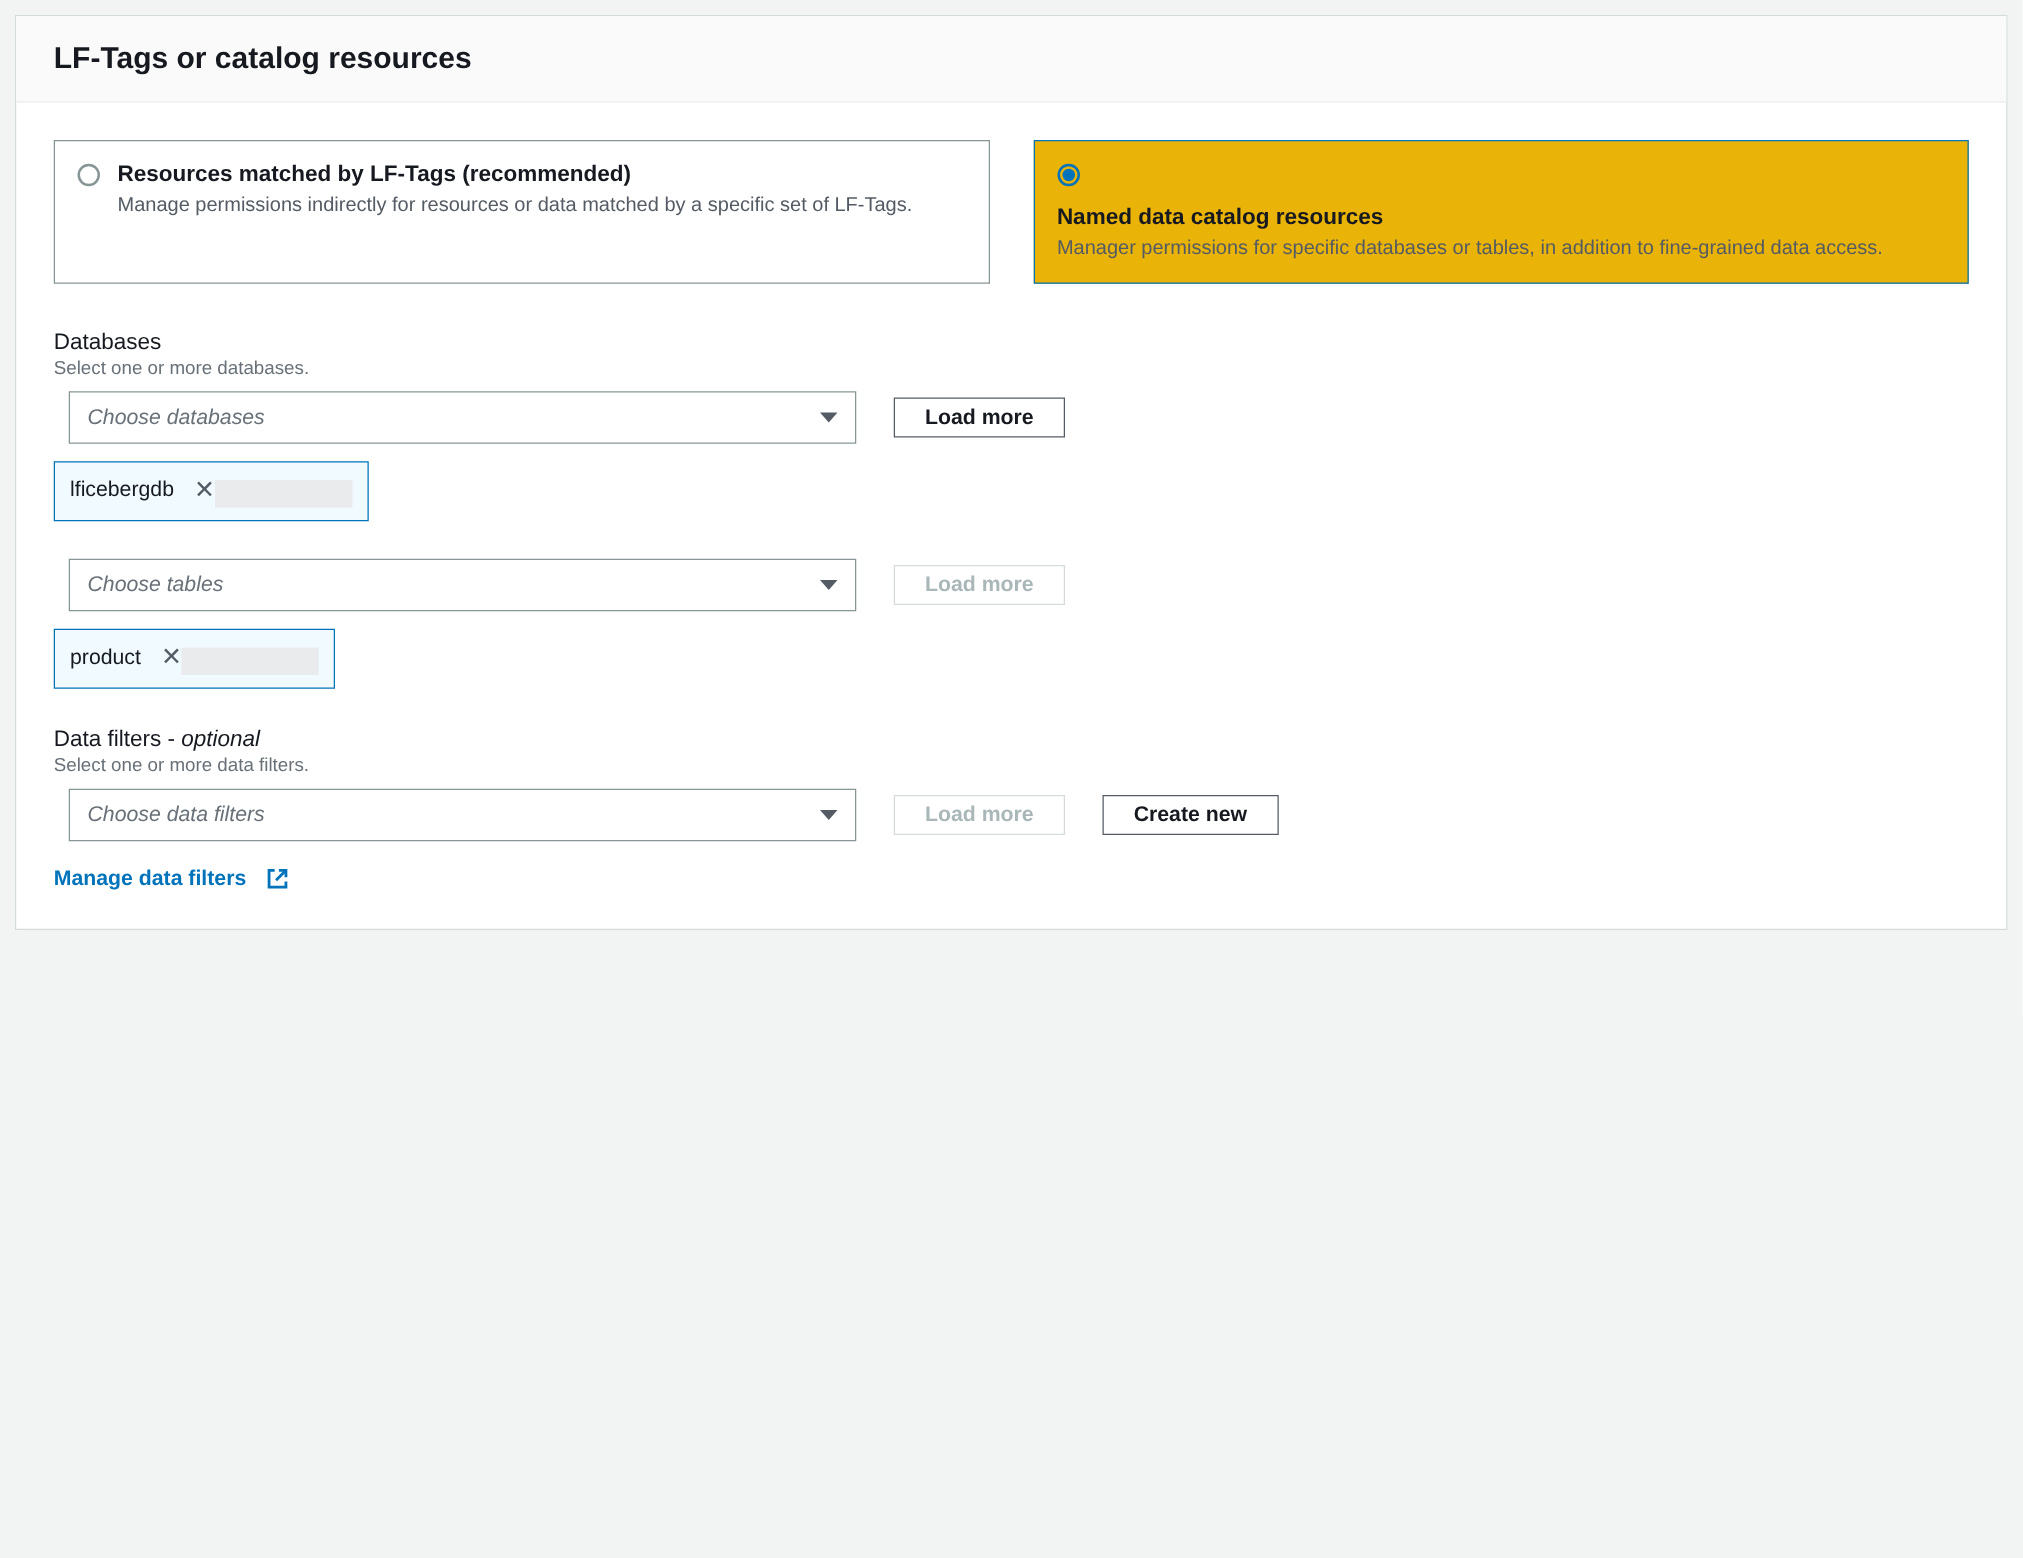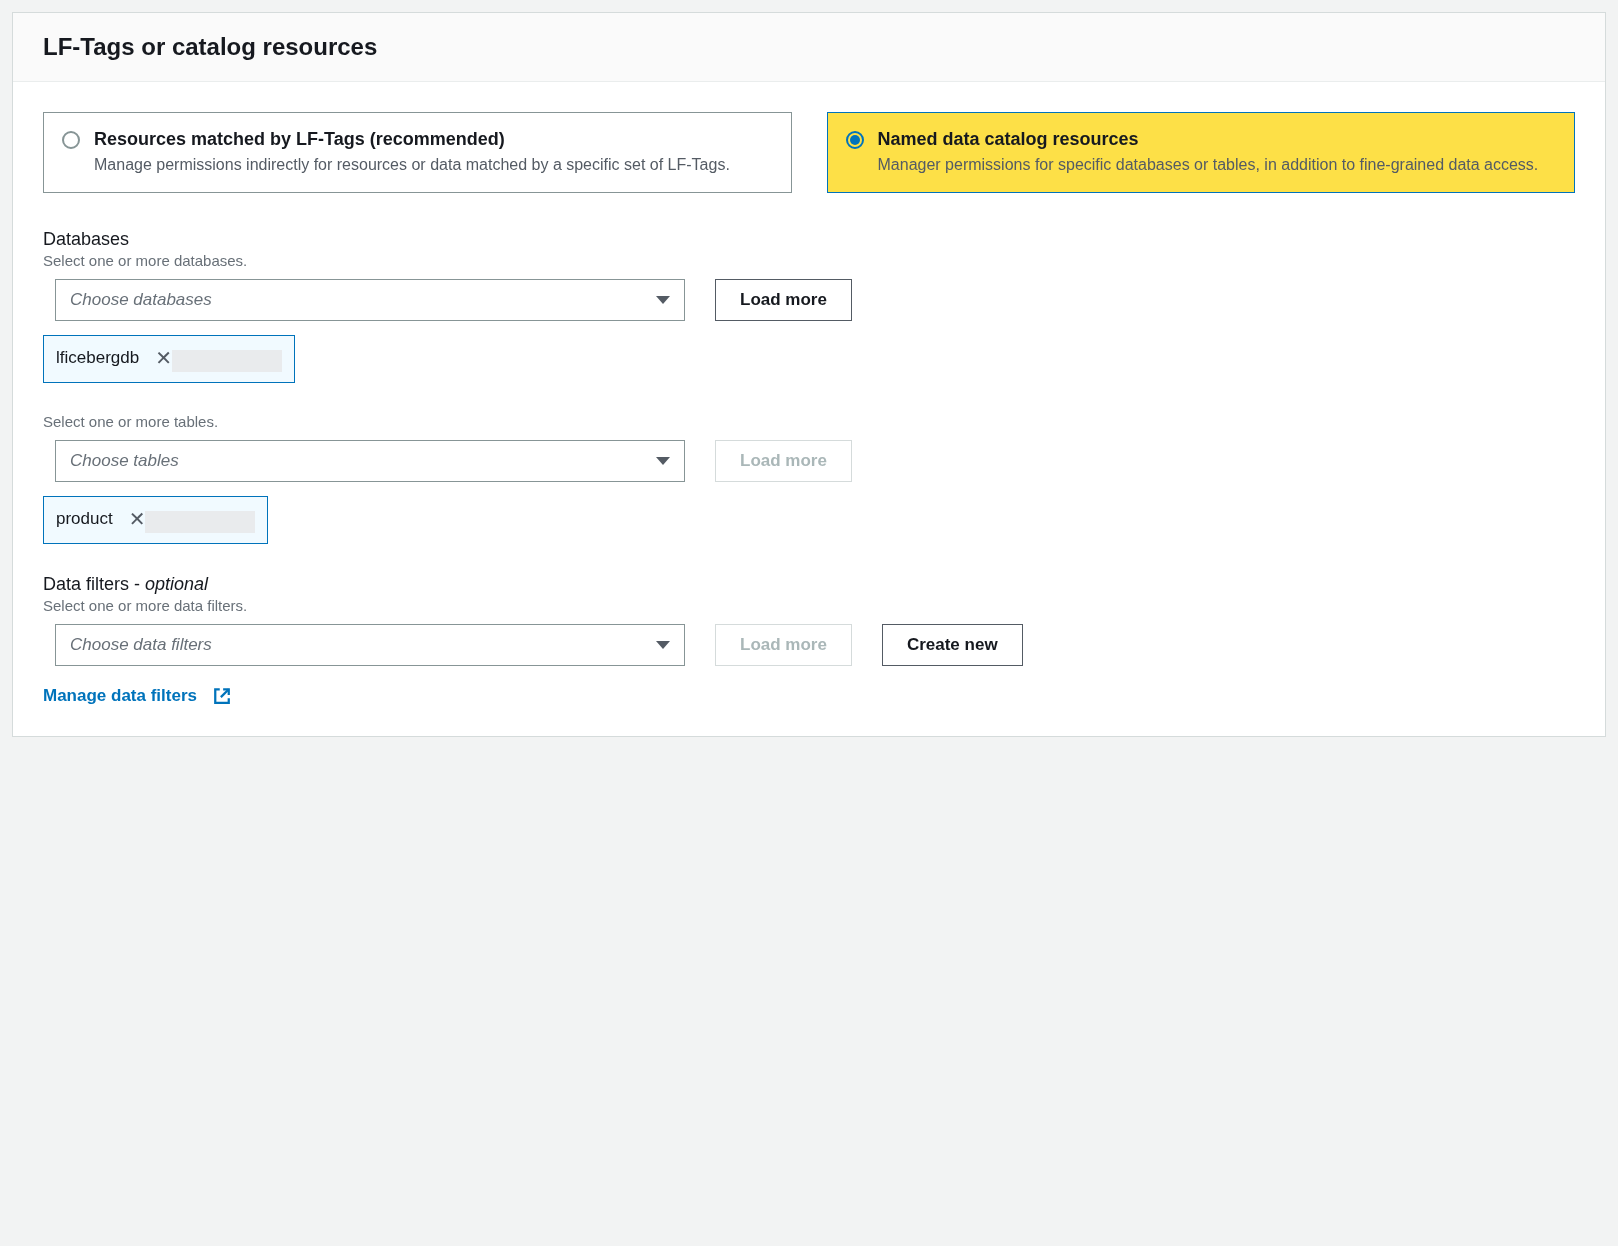--- a/index.html
+++ b/index.html
@@ -40,21 +40,22 @@
       border: 1px solid #879596;
       padding: 16px 18px;
       background: #ffffff;
       display: flex;
       align-items: flex-start;
       gap: 14px;
       cursor: pointer;
     }
     .tile.selected {
       border: 1px solid #0073bb;
-      background: #fde047;
+      background: #eab308;
+      flex-direction: column;
     }
     .radio {
       width: 18px;
       height: 18px;
       border: 2px solid #879596;
       border-radius: 50%;
       flex-shrink: 0;
       margin-top: 2px;
       position: relative;
     }
@@ -127,21 +128,21 @@
       font-size: 17px;
     }
     .caret {
       width: 0;
       height: 0;
       border-left: 7px solid transparent;
       border-right: 7px solid transparent;
       border-top: 8px solid #545b64;
     }
     .btn {
-      height: 42px;
+      height: 32px;
       padding: 0 24px;
       border: 1px solid #545b64;
       background: #ffffff;
       font-size: 17px;
       font-weight: 700;
       color: #16191f;
       cursor: pointer;
       display: inline-flex;
       align-items: center;
       justify-content: center;
@@ -245,21 +246,20 @@
           <div class="token-top">
             <span class="token-label">lficebergdb</span>
             <span class="token-close">✕</span>
           </div>
           <div class="token-placeholder"></div>
         </div>
       </div>
     </div>
 
     <div class="form-section">
-      <div class="section-hint">Select one or more tables.</div>
       <div class="input-row">
         <div class="select-box">
           <span class="select-placeholder">Choose tables</span>
           <span class="caret"></span>
         </div>
         <button class="btn disabled">Load more</button>
       </div>
       <div class="token-row">
         <div class="token">
           <div class="token-top">

